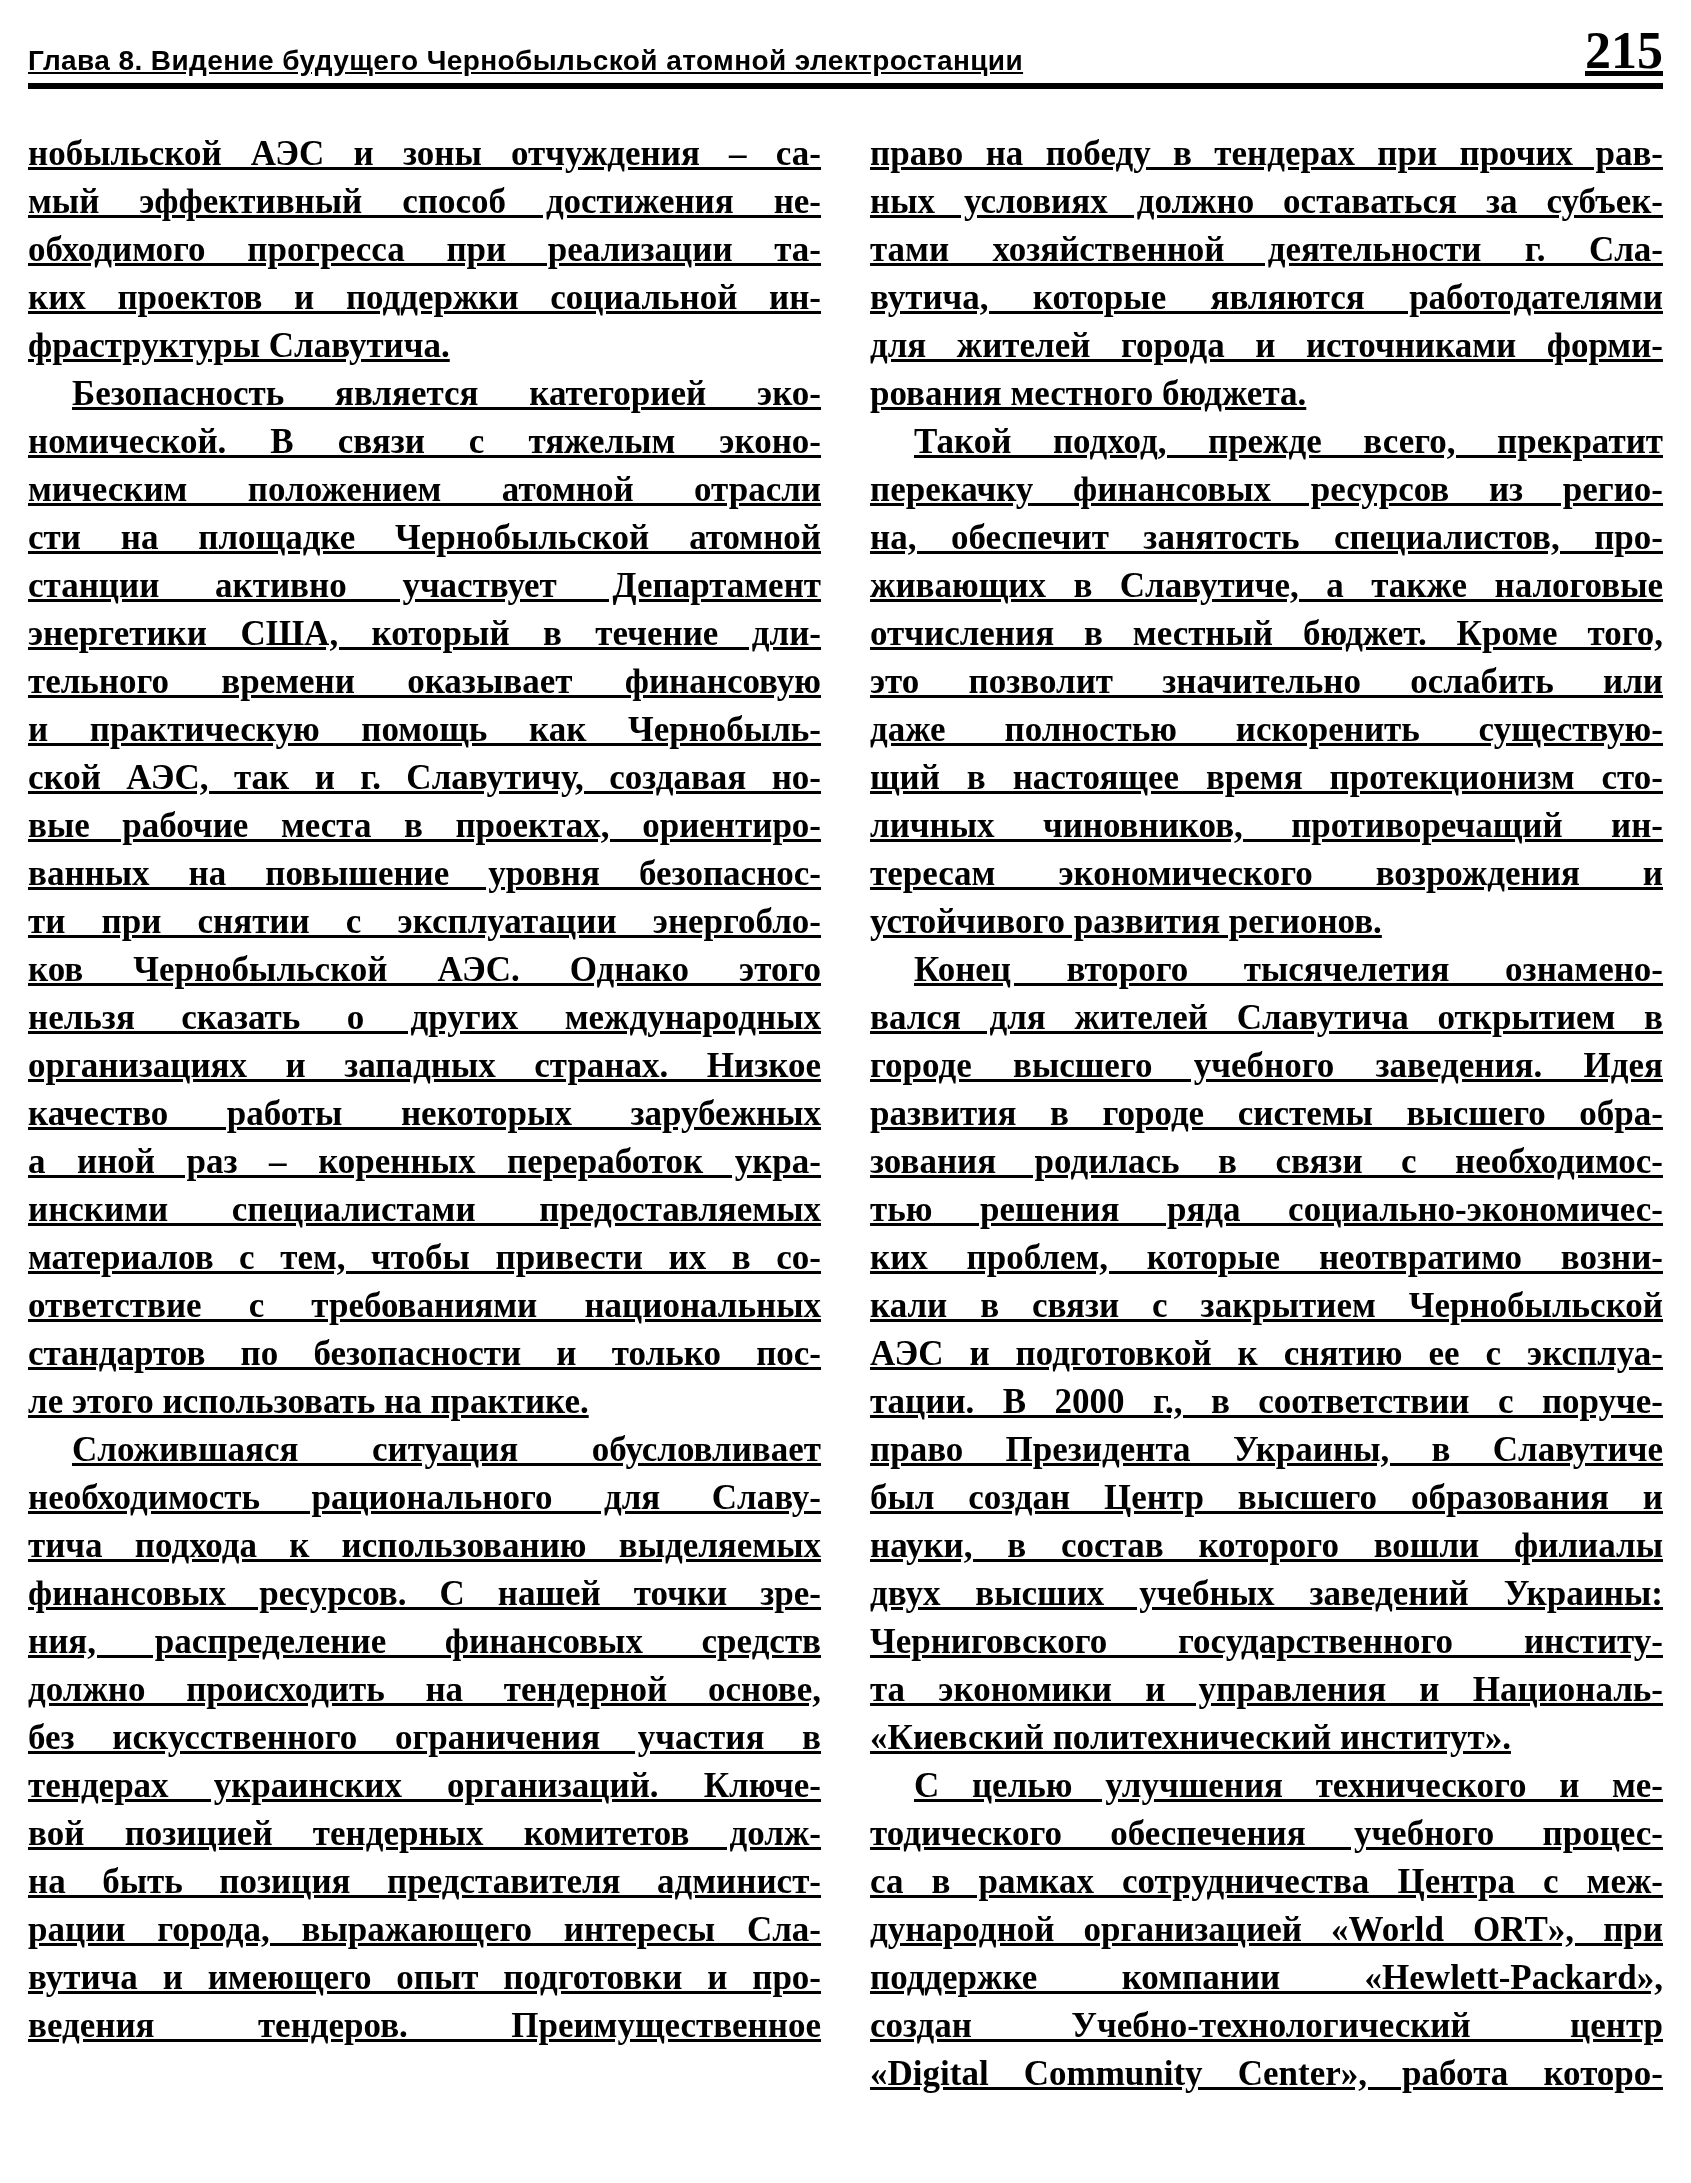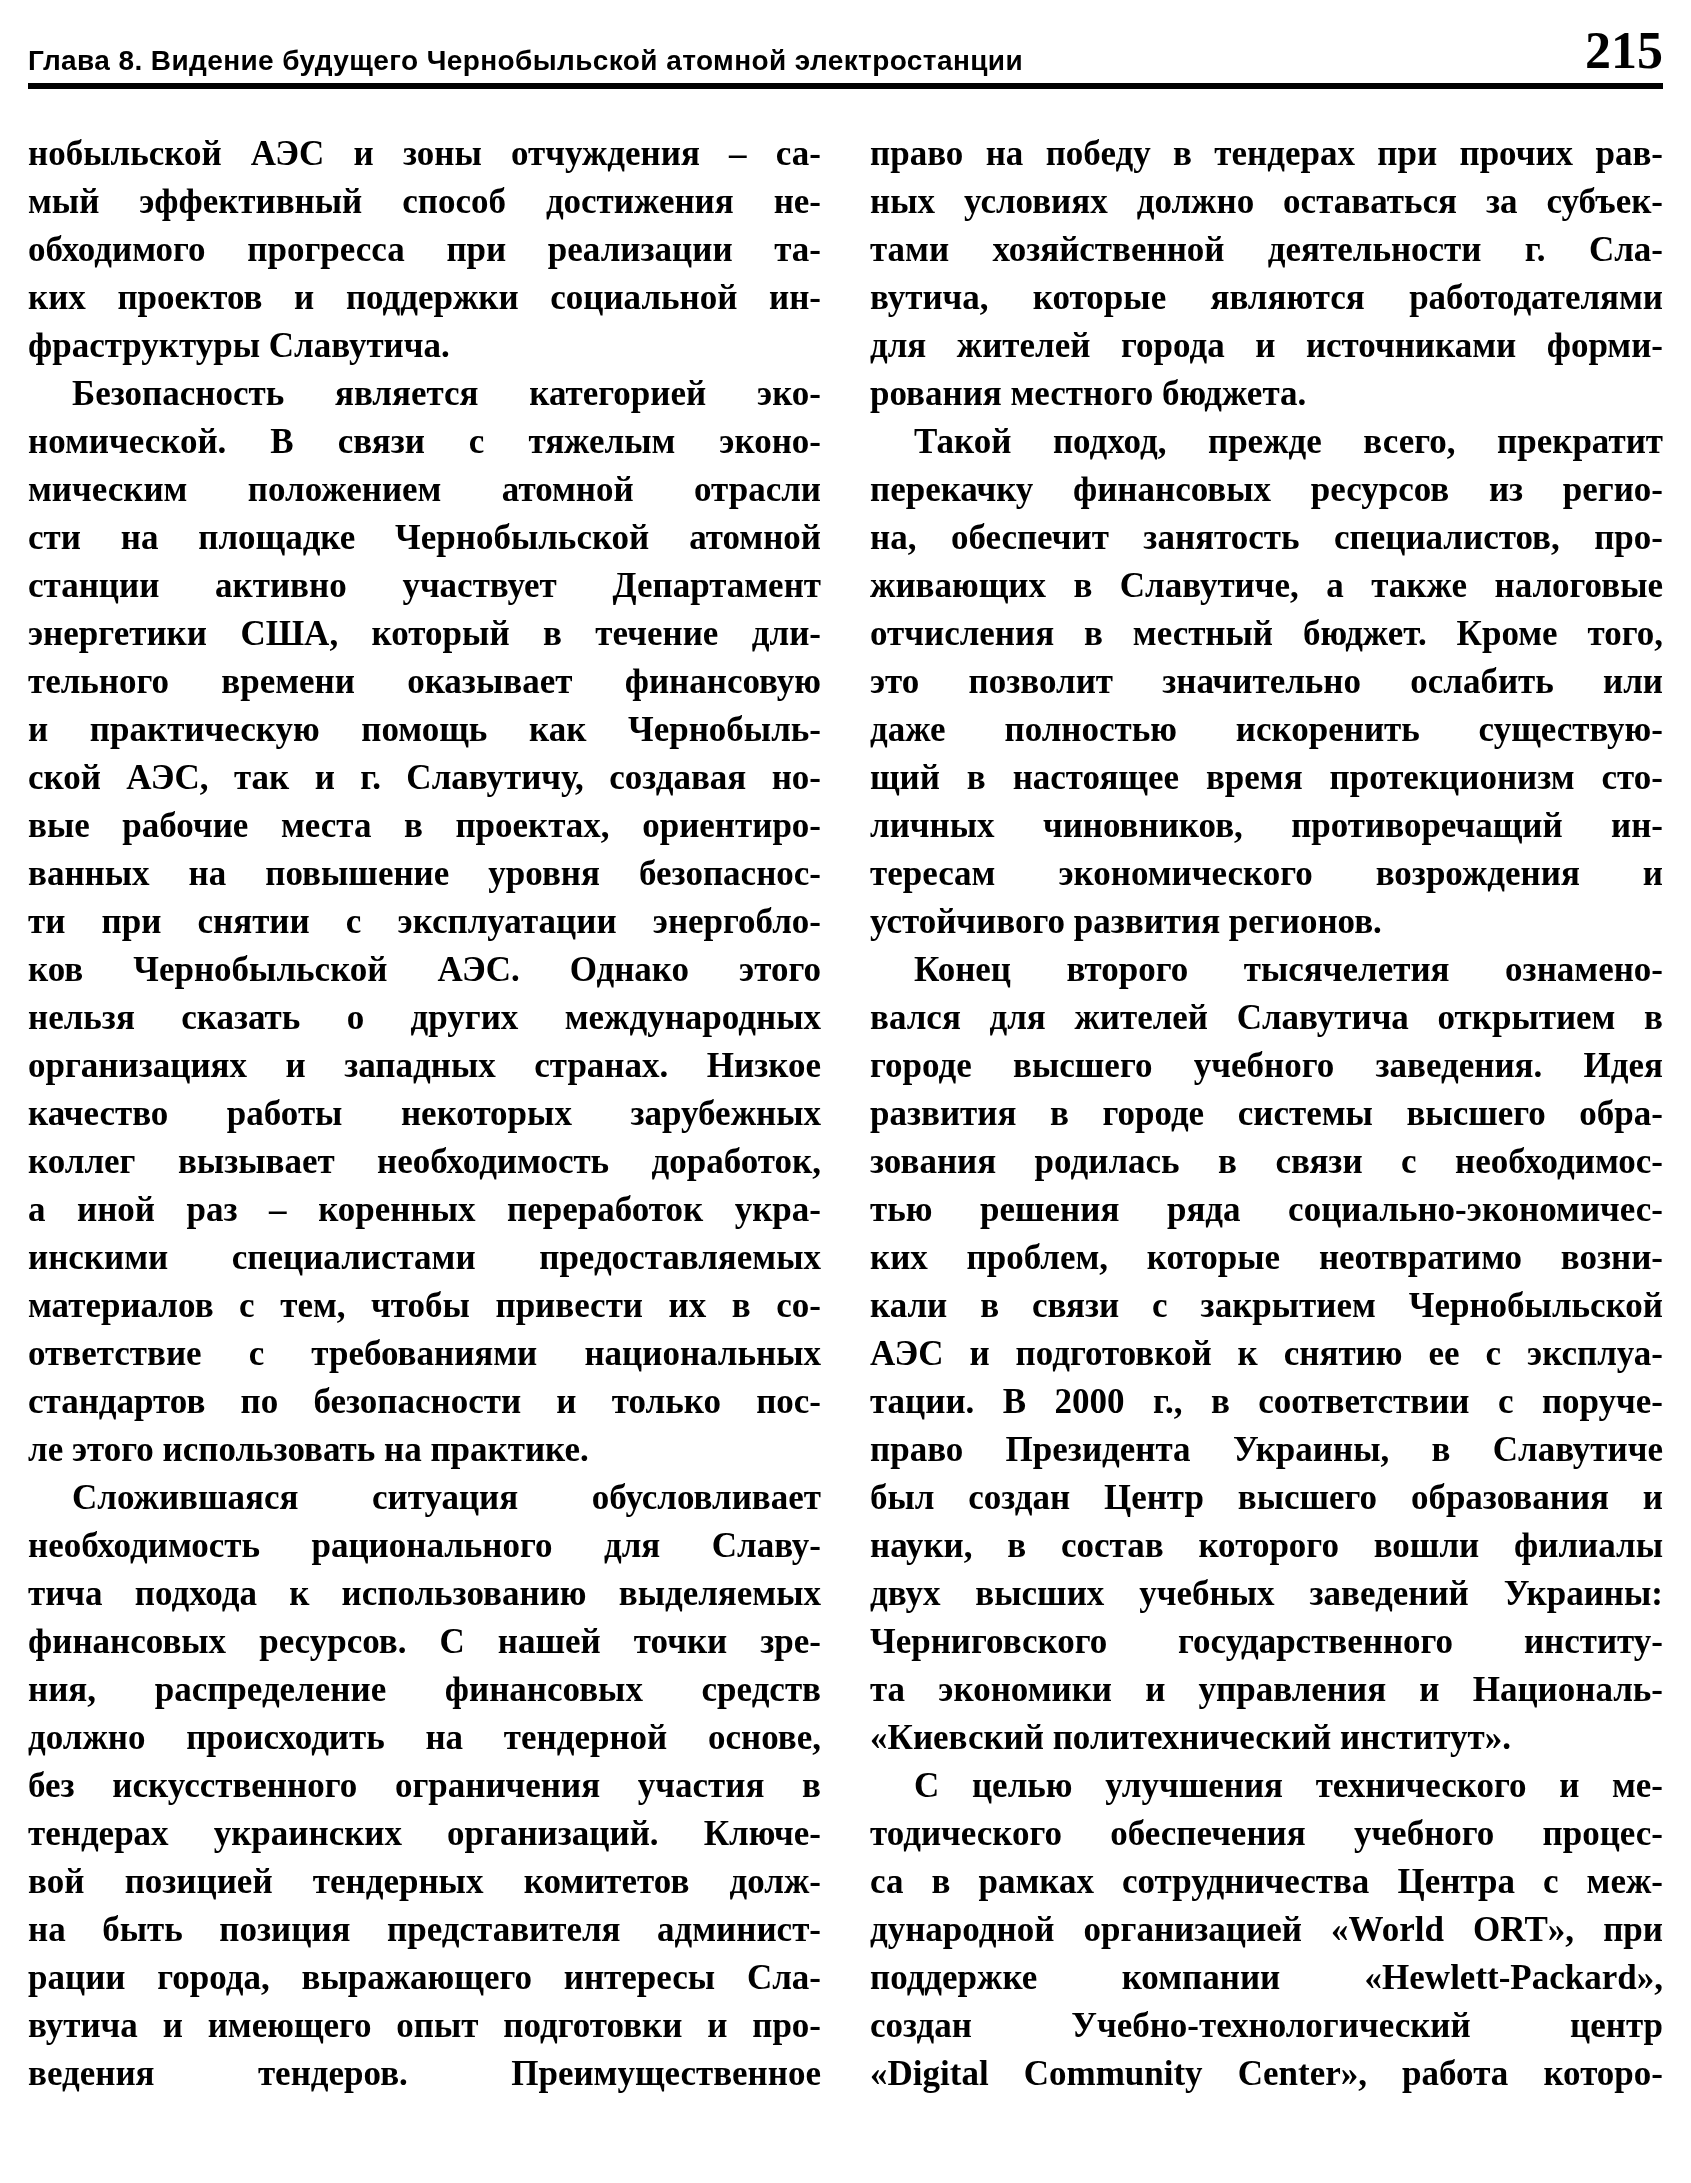--- a/index.html
+++ b/index.html
@@ -9,20 +9,21 @@
   }
   .page {
     position: relative;
     width: 1691px;
     height: 2183px;
     background: #ffffff;
     color: #000000;
     box-sizing: border-box;
     padding: 25px 28px 0 28px;
     overflow: hidden;
+    text-decoration: underline;
   }
   .header {
     display: flex;
     justify-content: space-between;
     align-items: flex-end;
   }
   .header-title {
     font-family: "Liberation Sans", sans-serif;
     font-size: 28px;
     font-weight: bold;
@@ -91,21 +92,20 @@
         <div class="line">тельного времени оказывает финансовую</div>
         <div class="line">и практическую помощь как Чернобыль-</div>
         <div class="line">ской АЭС, так и г. Славутичу, создавая но-</div>
         <div class="line">вые рабочие места в проектах, ориентиро-</div>
         <div class="line">ванных на повышение уровня безопаснос-</div>
         <div class="line">ти при снятии с эксплуатации энергобло-</div>
         <div class="line">ков Чернобыльской АЭС. Однако этого</div>
         <div class="line">нельзя сказать о других международных</div>
         <div class="line">организациях и западных странах. Низкое</div>
         <div class="line">качество работы некоторых зарубежных</div>
-        <div class="line">коллег вызывает необходимость доработок,</div>
         <div class="line">а иной раз – коренных переработок укра-</div>
         <div class="line">инскими специалистами предоставляемых</div>
         <div class="line">материалов с тем, чтобы привести их в со-</div>
         <div class="line">ответствие с требованиями национальных</div>
         <div class="line">стандартов по безопасности и только пос-</div>
         <div class="line para-end">ле этого использовать на практике.</div>
         <div class="line indent">Сложившаяся ситуация обусловливает</div>
         <div class="line">необходимость рационального для Славу-</div>
         <div class="line">тича подхода к использованию выделяемых</div>
         <div class="line">финансовых ресурсов. С нашей точки зре-</div>

